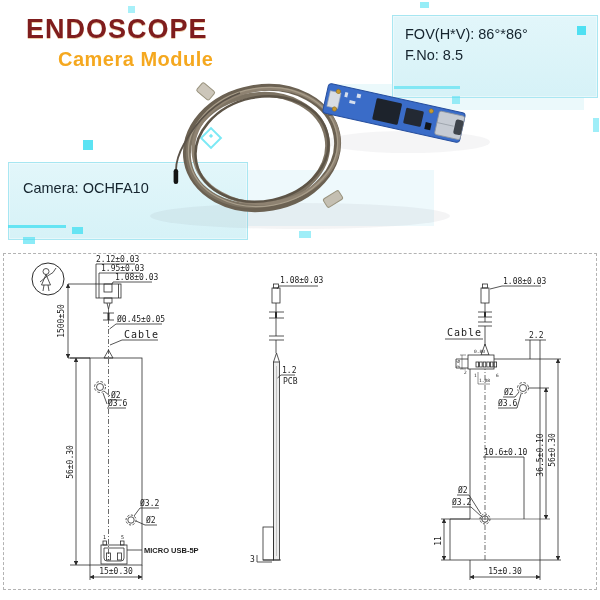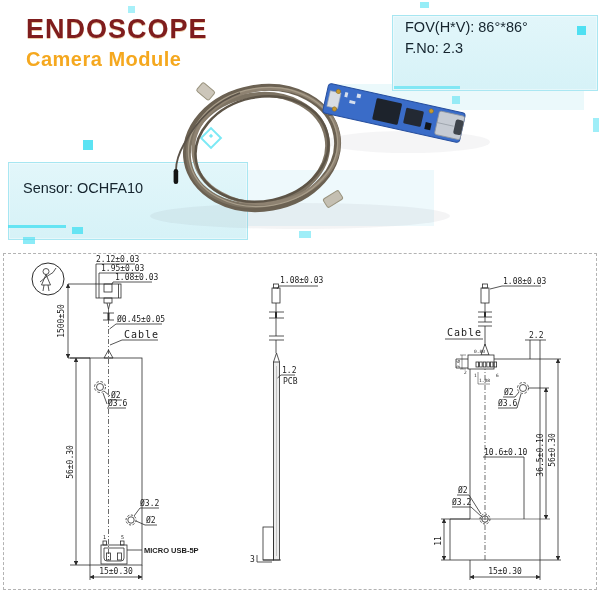--- a/index.html
+++ b/index.html
@@ -3,27 +3,27 @@
 <meta charset="utf-8">
 <style>
   html,body{margin:0;padding:0;}
   body{width:600px;height:600px;position:relative;background:#ffffff;overflow:hidden;
        font-family:"Liberation Sans",sans-serif;}
 
   
   .title-block{position:absolute;left:26px;top:14px;z-index:5;}
   .title-main{font-size:27px;font-weight:800;letter-spacing:1px;color:#7f1d1d;
               font-family:"Liberation Sans",sans-serif;text-shadow:0 1px 0 rgba(200,110,0,.35);}
-  .title-sub{font-size:20px;font-weight:600;color:#f5a81f;margin-top:3px;letter-spacing:.5px;}
+  .title-sub{font-size:20px;font-weight:600;color:#f5a81f;margin-top:3px;letter-spacing:.5px;margin-left:32px;}
 
   .spec-box{position:absolute;background:linear-gradient(180deg,#e2f6fa,#d6f2f7);
             border:1.5px solid rgba(140,222,238,.65);z-index:4;color:#15242e;
             font-size:14.5px;box-shadow:0 0 0 1px rgba(255,255,255,.4) inset;}
   .spec-box .ln{white-space:nowrap;}
-  #box-optical{left:392px;top:15px;width:192px;height:73px;padding:1px 0 0 12px;}
+  #box-optical{left:392px;top:15px;width:192px;height:73px;padding:8px 0 0 12px;}
   #box-optical .ln{line-height:21px;}
   #box-sensor{left:8px;top:162px;width:224px;height:66px;padding:10px 0 0 14px;}
   #box-sensor .ln{line-height:30px;}
 
   .band{position:absolute;background:#cdeff6;z-index:1;}
   .sq{position:absolute;background:#3fdef1;z-index:6;}
   .diamond{position:absolute;width:12px;height:12px;border:2px solid #7ce9f5;
            transform:rotate(45deg);z-index:6;background:transparent;}
   .diamond i{position:absolute;left:3px;top:3px;width:3px;height:3px;background:#7ce9f5;display:block;}
   .accent{position:absolute;background:#49e0f1;z-index:6;opacity:.8;}
@@ -46,24 +46,24 @@
 <div class="band" style="left:336px;top:84px;width:248px;height:26px;opacity:.4;"></div>
 <div class="band" style="left:228px;top:170px;width:206px;height:56px;opacity:.35;"></div>
 
 <div class="title-block">
   <div class="title-main">ENDOSCOPE</div>
   <div class="title-sub">Camera Module</div>
 </div>
 
 <div class="spec-box" id="box-optical">
   <div class="ln">FOV(H*V): 86°*86°</div>
-  <div class="ln">F.No: 2.3</div>
+  <div class="ln">F.No: 8.5</div>
 </div>
 <div class="spec-box" id="box-sensor">
-  <div class="ln">Sensor: OCHFA10</div>
+  <div class="ln">Camera: OCHFA10</div>
 </div>
 
 <div class="sq" style="left:128px;top:6px;width:7px;height:7px;opacity:.45;"></div>
 <div class="sq" style="left:420px;top:2px;width:9px;height:6px;opacity:.55;"></div>
 <div class="sq" style="left:577px;top:26px;width:9px;height:9px;opacity:.9;"></div>
 <div class="sq" style="left:593px;top:118px;width:6px;height:14px;opacity:.5;"></div>
 <div class="sq" style="left:83px;top:140px;width:10px;height:10px;opacity:.85;"></div>
 <div class="sq" style="left:23px;top:237px;width:12px;height:7px;opacity:.6;"></div>
 <div class="sq" style="left:299px;top:231px;width:12px;height:7px;opacity:.5;"></div>
 <div class="sq" style="left:452px;top:96px;width:8px;height:8px;opacity:.5;"></div>

